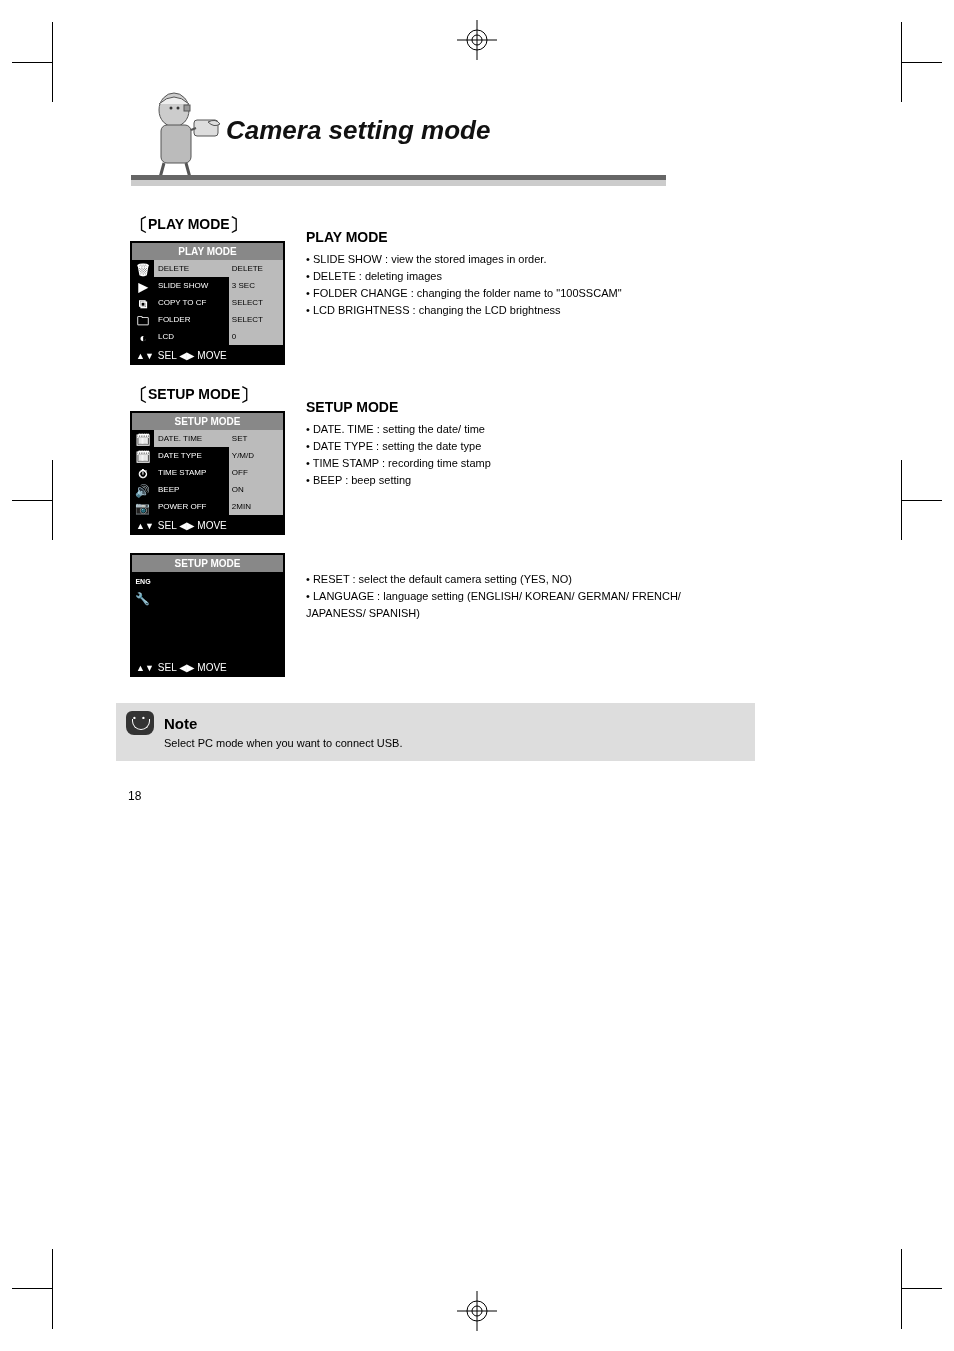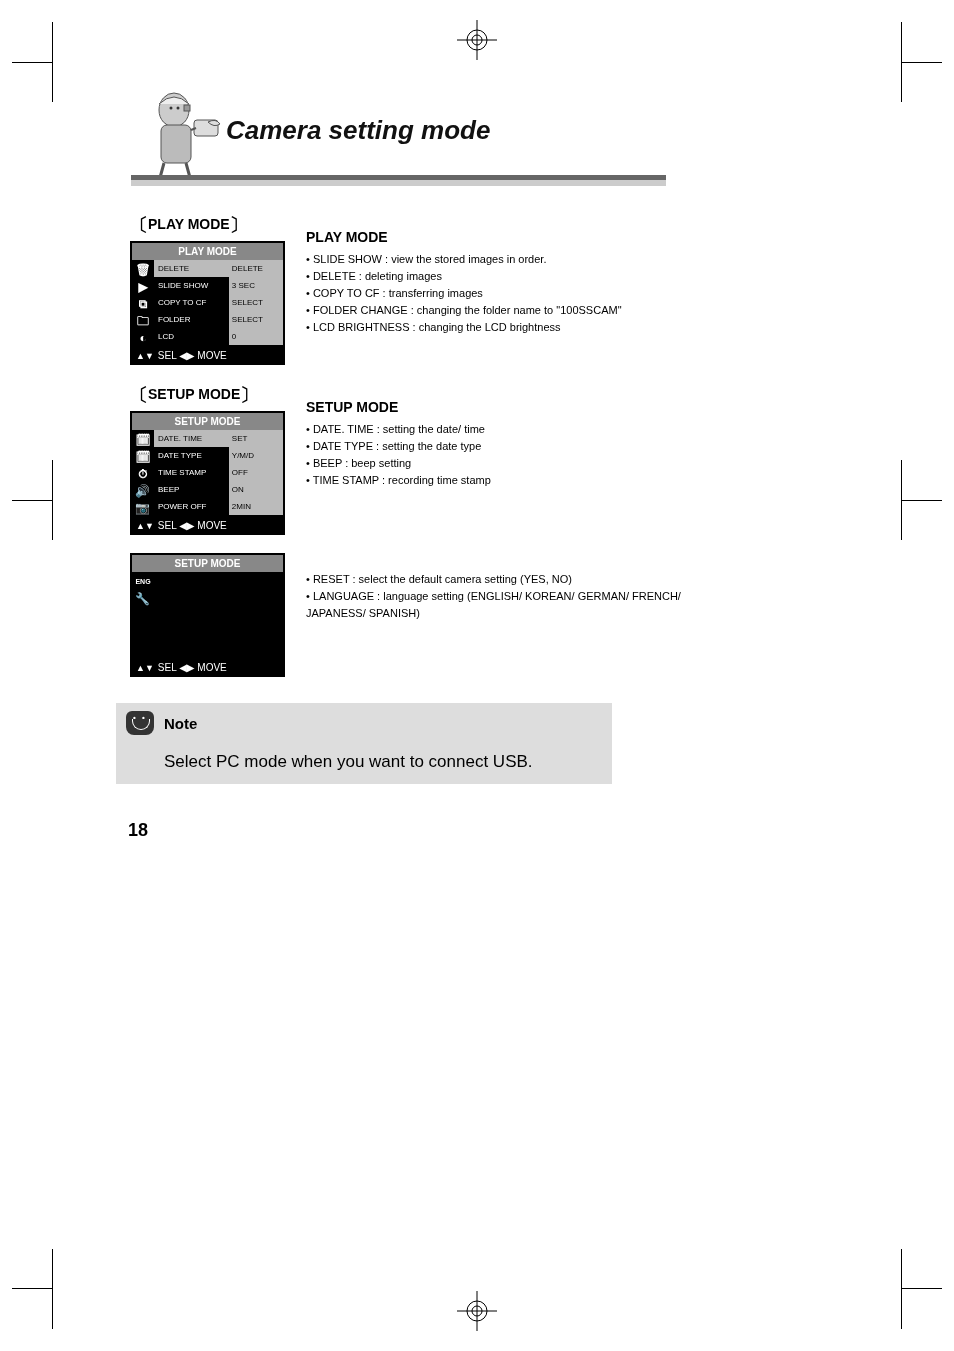--- a/index.html
+++ b/index.html
@@ -172,21 +172,21 @@
     line-height: 1.55;
     list-style: none;
   }
   .desc-list li::before {
     content: "• ";
   }
 
   .note-box {
     margin-top: 26px;
     margin-left: 0;
-    width: 496px;
+    width: 639px;
     background: #ddd;
     padding: 8px 10px 12px 10px;
     position: relative;
   }
   .note-head {
     display: flex;
     align-items: center;
     gap: 10px;
     font-size: 15px;
     font-weight: bold;
@@ -208,29 +208,29 @@
   }
   .note-icon::after {
     content: "• •";
     color: #fff;
     font-size: 8px;
     position: absolute;
     left: 7px; top: 2px;
     letter-spacing: 2px;
   }
   .note-body {
-    font-size: 17px;
-    margin-top: 17px;
+    font-size: 11px;
+    margin-top: 2px;
     margin-left: 38px;
   }
 
   .page-num {
-    font-size: 18px;
-    font-weight: bold;
-    margin-top: 36px;
+    font-size: 12px;
+    font-weight: normal;
+    margin-top: 28px;
     margin-left: 12px;
   }
 </style>
 </head>
 <body>
 
 <div class="crop tl">
     <div class="h"></div>
     <div class="v"></div>
   </div>
@@ -335,21 +335,20 @@
             <span class="arrow-ud">▲▼</span>
             <span>SEL ◀▶ MOVE</span>
           </div>
       </div>
     </div>
     <div class="desc-col">
       <div class="desc-title">PLAY MODE</div>
       <ul class="desc-list">
         <li>SLIDE SHOW : view the stored images in order.</li>
         <li>DELETE : deleting images</li>
-        <li>COPY TO CF : transferring images</li>
         <li>FOLDER CHANGE : changing the folder name to "100SSCAM"</li>
         <li>LCD BRIGHTNESS : changing the LCD brightness</li>
       </ul>
     </div>
   </div>
 
   <div class="section">
     <div class="screen-col">
       <div class="screen-label">
         <span class="brkt">〔</span><span>SETUP MODE</span><span class="brkt">〕</span>
@@ -391,22 +390,22 @@
             <span class="arrow-ud">▲▼</span>
             <span>SEL ◀▶ MOVE</span>
           </div>
       </div>
     </div>
     <div class="desc-col">
       <div class="desc-title">SETUP MODE</div>
       <ul class="desc-list">
         <li>DATE. TIME : setting the date/ time</li>
         <li>DATE TYPE : setting the date type</li>
+        <li>TIME STAMP : recording time stamp</li>
         <li>BEEP : beep setting</li>
-        <li>TIME STAMP : recording time stamp</li>
       </ul>
     </div>
   </div>
 
   <div class="section">
     <div class="screen-col">
       <div class="screen">
         <div class="screen-head">SETUP MODE</div>
         <div class="screen-body">
           <div class="screen-icons">

